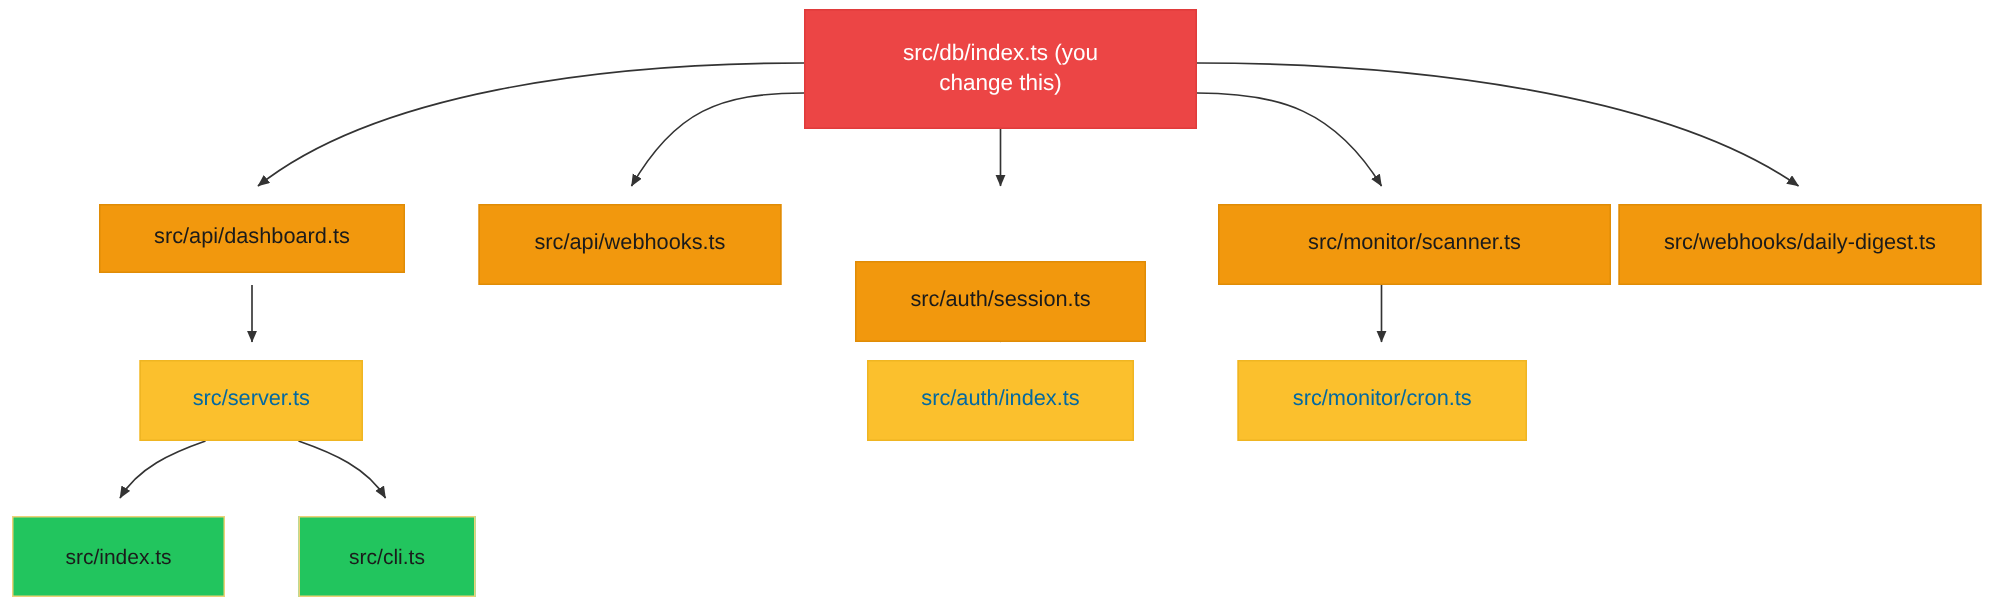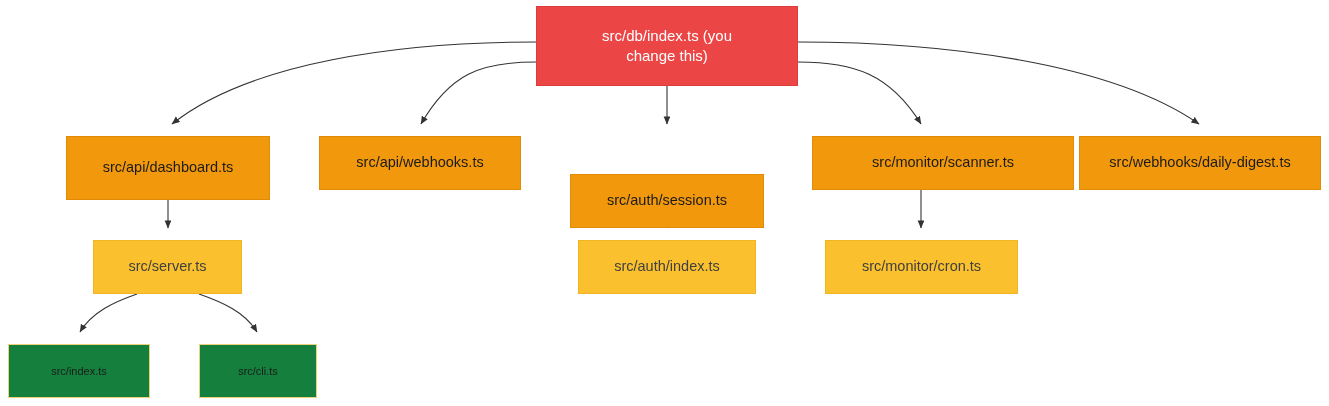--- a/index.html
+++ b/index.html
@@ -46,28 +46,28 @@
     border-color: #e03b3b;
   }
   .lvl-1 {
     background: #F2980D;
     color: #1b1b1b;
     font-size: 14.5px;
     border-color: #e08c06;
   }
   .lvl-2 {
     background: #FBC02D;
-    color: #404040;
+    color: #0369a1;
     font-size: 14.5px;
     border-color: #efb522;
   }
   .lvl-3 {
-    background: #15803d;
+    background: #22c55e;
     color: #1b1b1b;
-    font-size: 11px;
+    font-size: 14px;
     border-color: #ecd278;
   }
 </style>
 </head>
 <body>
 
 <div id="canvas">
 
   <svg id="edge-layer" viewBox="0 0 1329 406" xmlns="http://www.w3.org/2000/svg">
     <defs>
@@ -95,21 +95,21 @@
     <path d="M137,294 C114,302 92,312 80,332" fill="none" stroke="#333333" stroke-width="1.1" marker-end="url(#arrow)"></path>
 
     <path d="M199,294 C222,302 245,312 257,332" fill="none" stroke="#333333" stroke-width="1.1" marker-end="url(#arrow)"></path>
   </svg>
 
   <div class="node lvl-root" style="left:536px; top:6px; width:262px; height:80px;">
     <span class="node-label">src/db/index.ts (you
 change this)</span>
   </div>
 
-  <div class="node lvl-1" style="left:66px; top:136px; width:204px; height:64px;">
+  <div class="node lvl-1" style="left:66px; top:136px; width:204px; height:46px;">
     <span class="node-label">src/api/dashboard.ts</span>
   </div>
 
   <div class="node lvl-1" style="left:319px; top:136px; width:202px; height:54px;">
     <span class="node-label">src/api/webhooks.ts</span>
   </div>
 
   <div class="node lvl-1" style="left:570px; top:136px; width:194px; height:54px;margin-top:38px;">
     <span class="node-label">src/auth/session.ts</span>
   </div>

